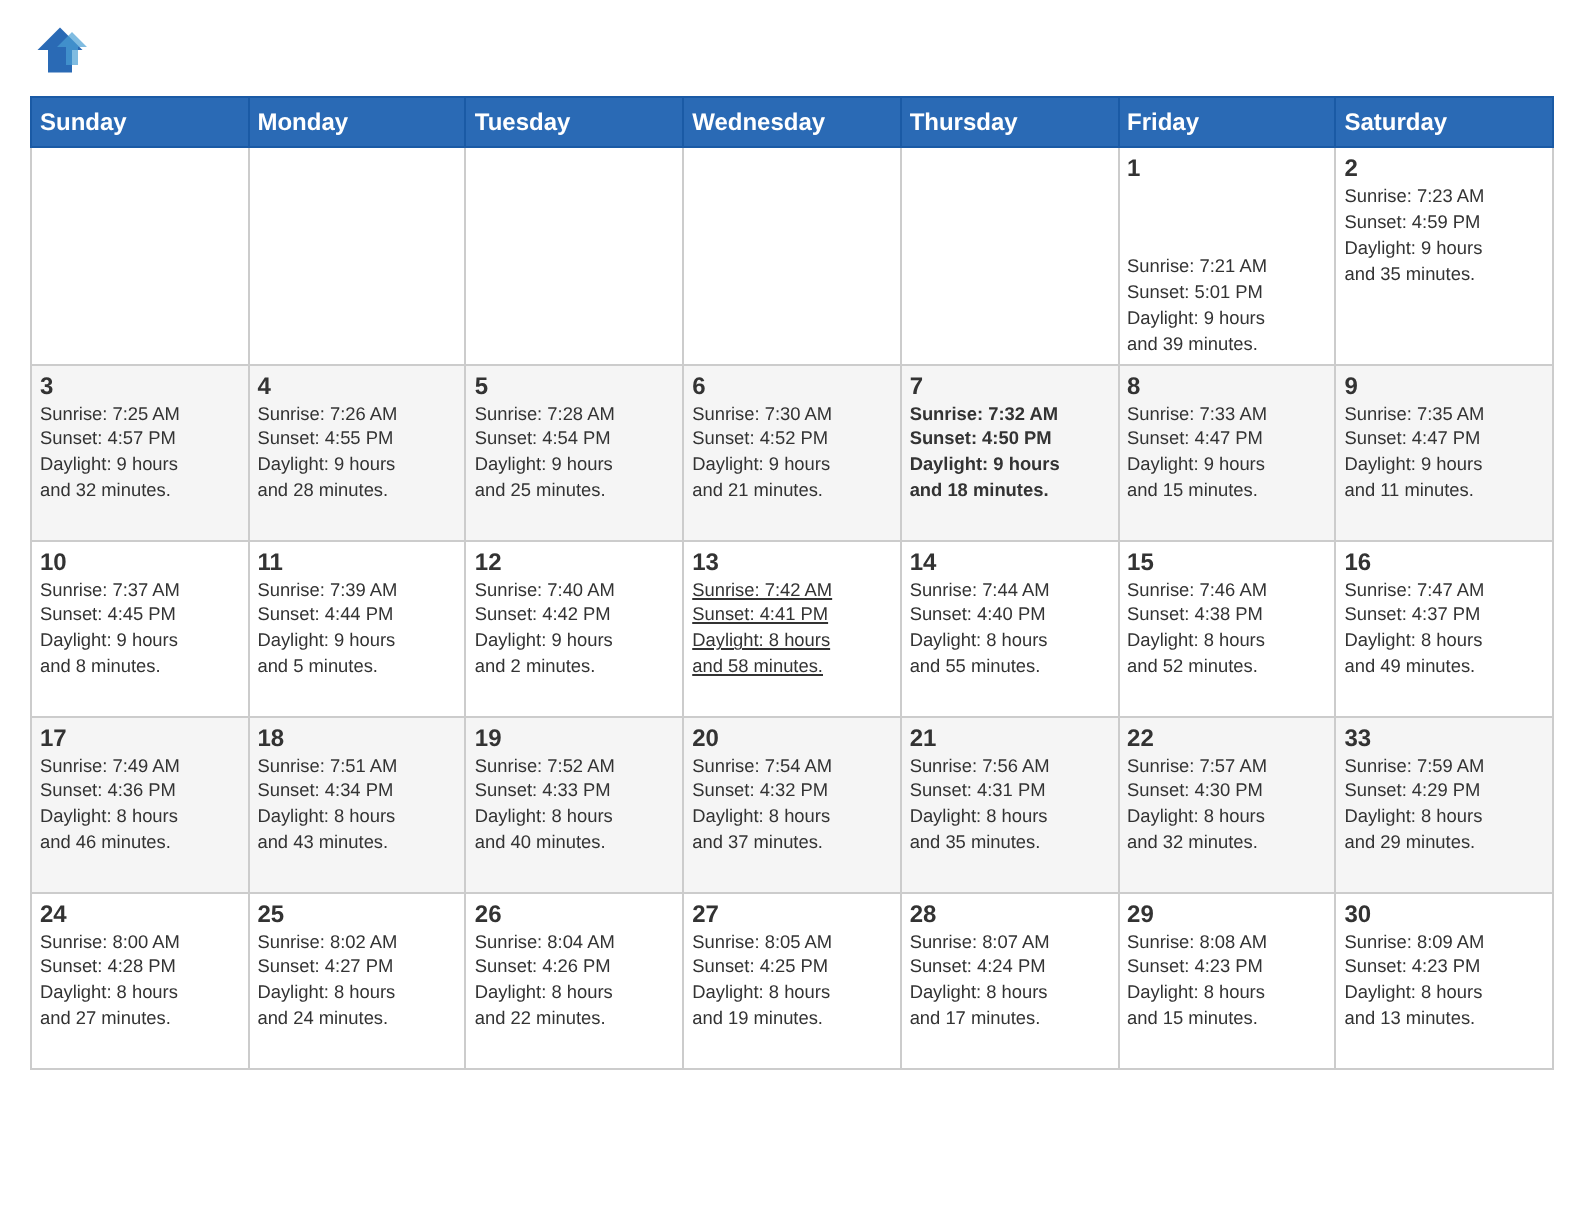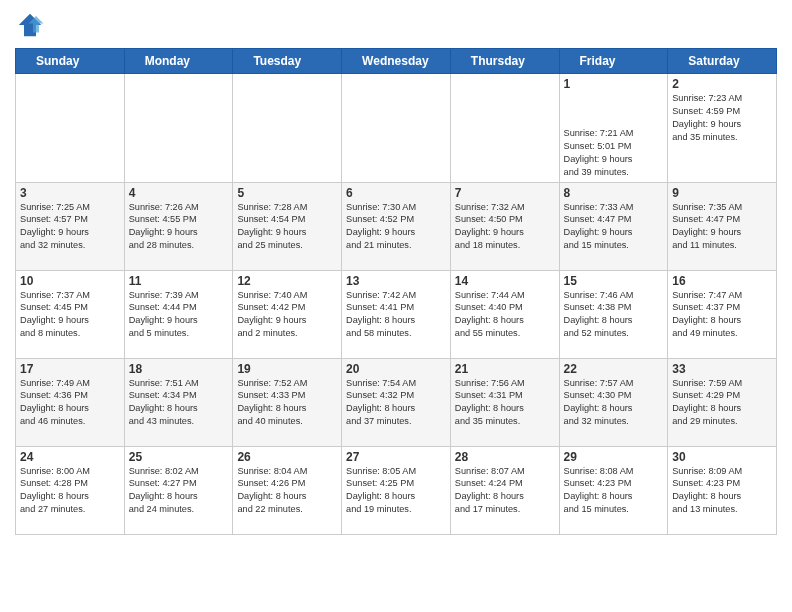--- a/index.html
+++ b/index.html
@@ -53,21 +53,21 @@
     .calendar {
       width: 100%;
       border-collapse: collapse;
       table-layout: fixed;
     }
     .calendar thead th {
       background-color: #2a6ab5;
       color: white;
       font-size: 12px;
       font-weight: bold;
-      padding: 5px 20px;
+      padding: 5px 4px;
       text-align: left;
       border: 1px solid #1a5aa5;
     }
     .calendar tbody td {
       border: 1px solid #ccc;
       vertical-align: top;
       padding: 3px 4px;
       height: 88px;
       font-size: 9.5px;
       color: #333;
@@ -170,21 +170,21 @@
           </td>
           <td>
             <span class="day-number">6</span>
             <div class="day-info" style="white-space: pre-line;">Sunrise: 7:30 AM
 Sunset: 4:52 PM
 Daylight: 9 hours
 and 21 minutes.</div>
           </td>
           <td>
             <span class="day-number">7</span>
-            <div class="day-info" style="white-space: pre-line;">Sunrise: 7:32 AM
+            <div class="day-info" style="white-space: pre-line; font-weight: bold;">Sunrise: 7:32 AM
 Sunset: 4:50 PM
 Daylight: 9 hours
 and 18 minutes.</div>
           </td>
           <td>
             <span class="day-number">8</span>
             <div class="day-info" style="white-space: pre-line;">Sunrise: 7:33 AM
 Sunset: 4:47 PM
 Daylight: 9 hours
 and 15 minutes.</div>
@@ -214,21 +214,21 @@
           </td>
           <td>
             <span class="day-number">12</span>
             <div class="day-info" style="white-space: pre-line;">Sunrise: 7:40 AM
 Sunset: 4:42 PM
 Daylight: 9 hours
 and 2 minutes.</div>
           </td>
           <td>
             <span class="day-number">13</span>
-            <div class="day-info" style="white-space: pre-line;">Sunrise: 7:42 AM
+            <div class="day-info" style="white-space: pre-line; text-decoration: underline;">Sunrise: 7:42 AM
 Sunset: 4:41 PM
 Daylight: 8 hours
 and 58 minutes.</div>
           </td>
           <td>
             <span class="day-number">14</span>
             <div class="day-info" style="white-space: pre-line;">Sunrise: 7:44 AM
 Sunset: 4:40 PM
 Daylight: 8 hours
 and 55 minutes.</div>

